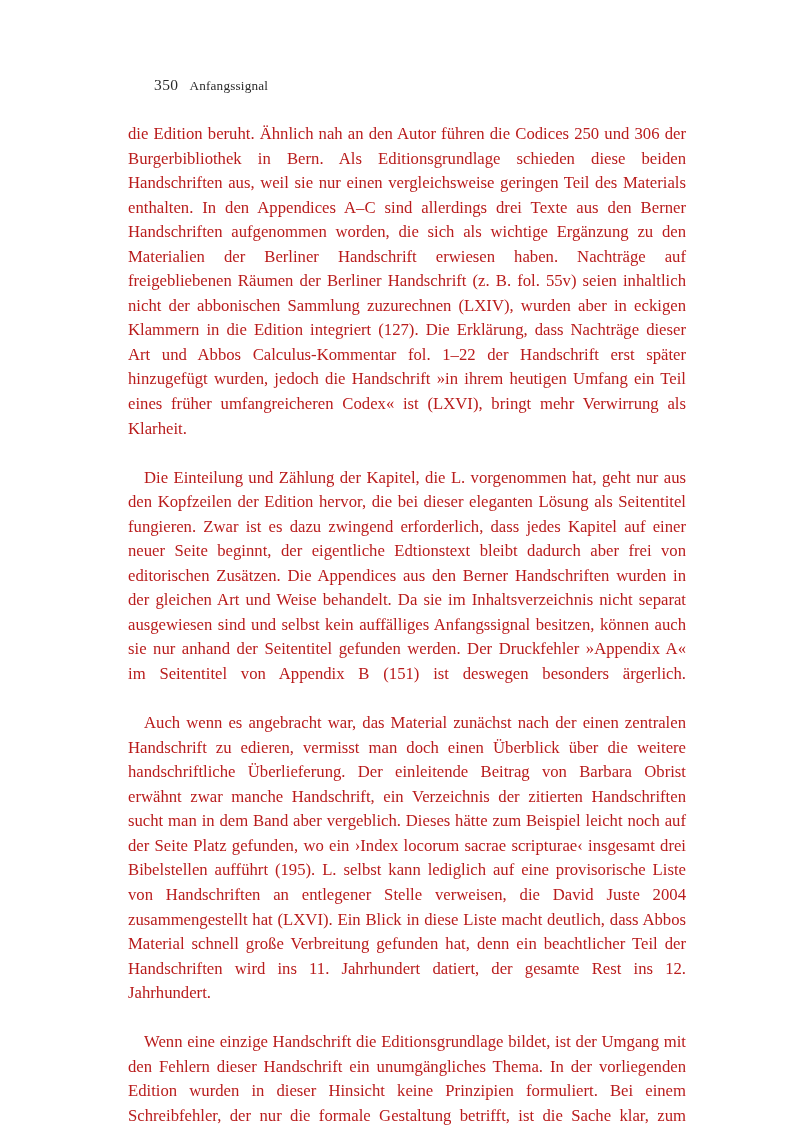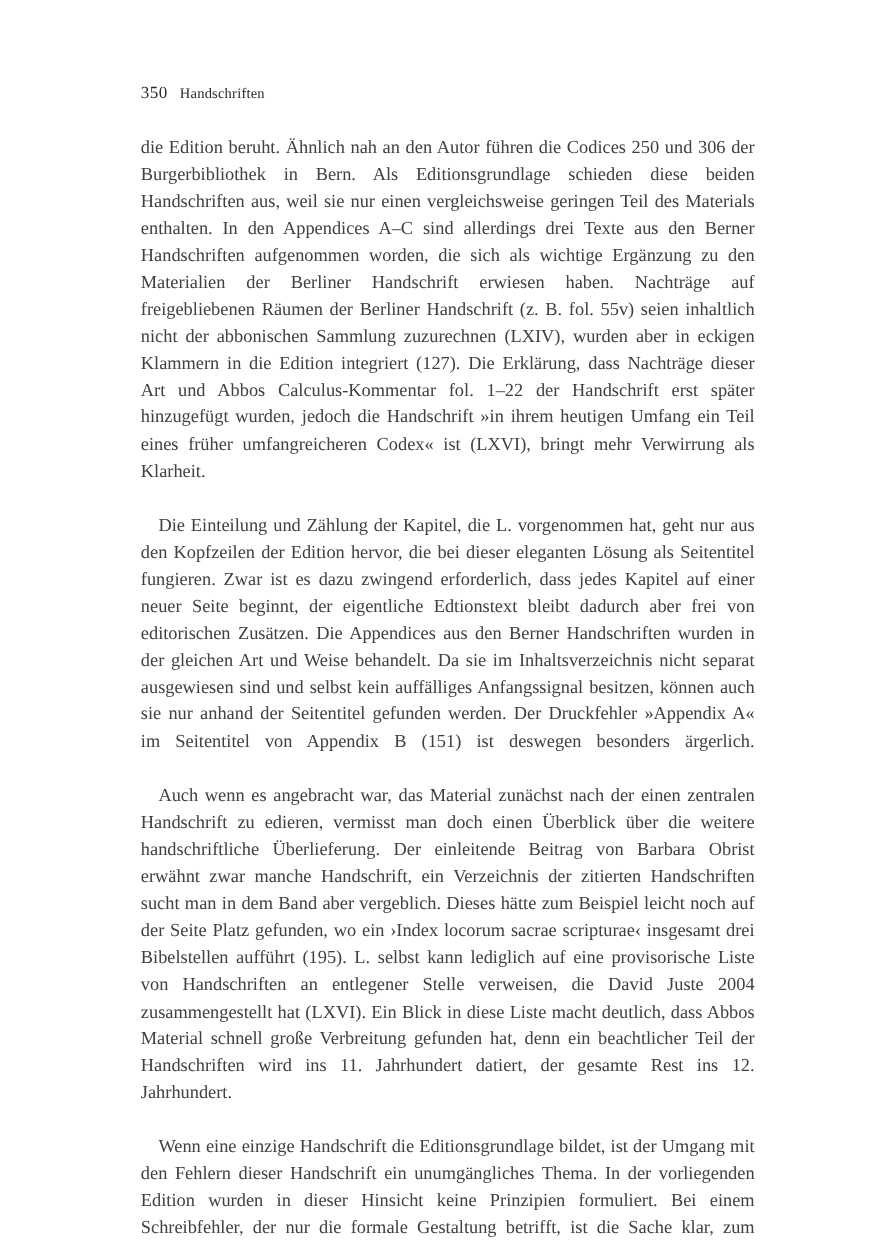--- a/index.html
+++ b/index.html
@@ -27,40 +27,41 @@
     width: 558px;
     font-size: 13.5px;
     letter-spacing: 0.2px;
     color: #2a2a2a;
     white-space: nowrap;
   }
   .running-head .folio {
     font-size: 15.5px;
     margin-right: 11px;
     letter-spacing: 0.4px;
+    margin-left: 26px;
   }
   .running-head .section-title {
     font-size: 13.2px;
   }
   .textblock {
     position: absolute;
     left: 128px;
     top: 122px;
     width: 558px;
   }
   p.para {
     margin: 0;
     font-size: 16.7px;
     line-height: 24.55px;
     text-align: justify;
     text-justify: inter-word;
     -webkit-hyphens: none;
     hyphens: none;
     word-spacing: 0.02em;
-    color: #404040;
+    color: #b91c1c;
   }
   p.para.indented {
     text-indent: 16px;
     font-family: Liberation Serif, serif;
   }
   
   p.para::after {
     content: "";
     display: inline-block;
     width: 100%;
@@ -68,21 +69,21 @@
   p.para.flush-last::after {
     content: none;
   }
 </style>
 </head>
 <body>
 
 <div class="page">
 
   <div class="running-head">
-    <span class="folio">350</span><span class="section-title">Handschriften</span>
+    <span class="folio">350</span><span class="section-title">Anfangssignal</span>
   </div>
 
   <div class="textblock">
     <p class="para">die Edition beruht. Ähnlich nah an den Autor führen die Codices 250 und 306 der Burgerbibliothek in Bern. Als Editionsgrundlage schieden diese beiden Handschriften aus, weil sie nur einen vergleichsweise geringen Teil des Materials enthalten. In den Appendices A–C sind allerdings drei Texte aus den Berner Handschriften aufgenommen worden, die sich als wichtige Ergänzung zu den Materialien der Berliner Handschrift erwiesen haben. Nachträge auf freigebliebenen Räumen der Berliner Handschrift (z. B. fol. 55v) seien inhaltlich nicht der abbonischen Sammlung zuzurechnen (LXIV), wurden aber in eckigen Klammern in die Edition integriert (127). Die Erklärung, dass Nachträge dieser Art und Abbos Calculus-Kommentar fol. 1–22 der Handschrift erst später hinzugefügt wurden, jedoch die Handschrift »in ihrem heutigen Umfang ein Teil eines früher umfangreicheren Codex« ist (LXVI), bringt mehr Verwirrung als Klarheit.</p>
     <p class="para indented">Die Einteilung und Zählung der Kapitel, die L. vorgenommen hat, geht nur aus den Kopfzeilen der Edition hervor, die bei dieser eleganten Lösung als Seitentitel fungieren. Zwar ist es dazu zwingend erforderlich, dass jedes Kapitel auf einer neuer Seite beginnt, der eigentliche Edtionstext bleibt dadurch aber frei von editorischen Zusätzen. Die Appendices aus den Berner Handschriften wurden in der gleichen Art und Weise behandelt. Da sie im Inhaltsverzeichnis nicht separat ausgewiesen sind und selbst kein auffälliges Anfangssignal besitzen, können auch sie nur anhand der Seitentitel gefunden werden. Der Druckfehler »Appendix A« im Seitentitel von Appendix B (151) ist deswegen besonders ärgerlich.</p>
     <p class="para indented">Auch wenn es angebracht war, das Material zunächst nach der einen zentralen Handschrift zu edieren, vermisst man doch einen Überblick über die weitere handschriftliche Überlieferung. Der einleitende Beitrag von Barbara Obrist erwähnt zwar manche Handschrift, ein Verzeichnis der zitierten Handschriften sucht man in dem Band aber vergeblich. Dieses hätte zum Beispiel leicht noch auf der Seite Platz gefunden, wo ein ›Index locorum sacrae scripturae‹ insgesamt drei Bibelstellen aufführt (195). L. selbst kann lediglich auf eine provisorische Liste von Handschriften an entlegener Stelle verweisen, die David Juste 2004 zusammengestellt hat (LXVI). Ein Blick in diese Liste macht deutlich, dass Abbos Material schnell große Verbreitung gefunden hat, denn ein beachtlicher Teil der Handschriften wird ins 11. Jahrhundert datiert, der gesamte Rest ins 12. Jahrhundert.</p>
     <p class="para indented flush-last">Wenn eine einzige Handschrift die Editionsgrundlage bildet, ist der Umgang mit den Fehlern dieser Handschrift ein unumgängliches Thema. In der vorliegenden Edition wurden in dieser Hinsicht keine Prinzipien formuliert. Bei einem Schreibfehler, der nur die formale Gestaltung betrifft, ist die Sache klar, zum Beispiel in einer Tabelle, die in Abhängigkeit von Mondalter und Jahreszeit das Tierkreiszeichen angibt, in dem der Mond steht (Kapitel 19, in der Edi-</p>
   </div>
 
 </div>

